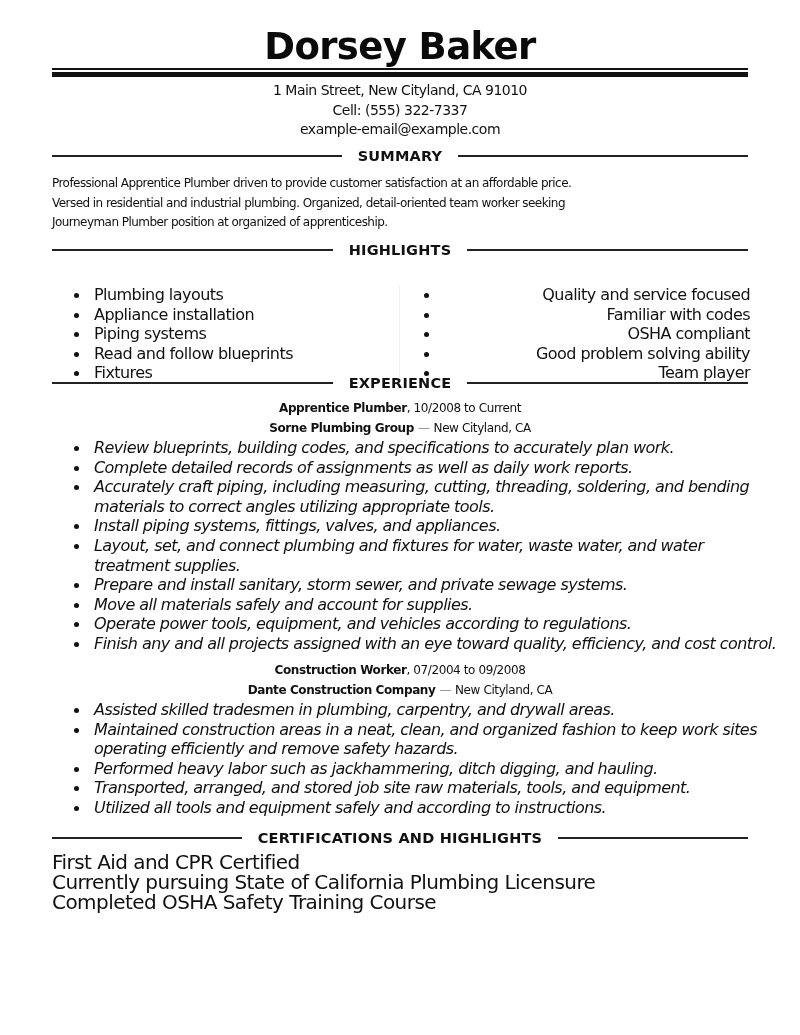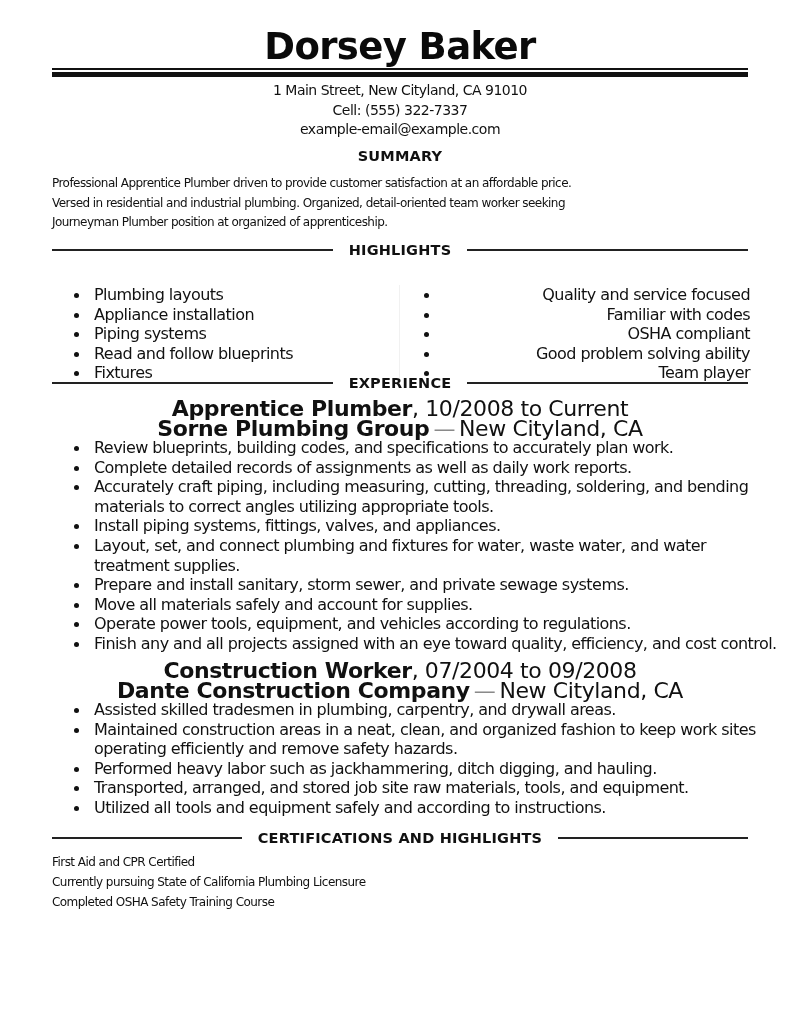--- a/index.html
+++ b/index.html
@@ -138,39 +138,40 @@
       width: 1px;
       height: 100px;
       background: #f1f1f1;
     }
 
     .job-head {
       position: absolute;
       left: 0;
       width: 696px;
       text-align: center;
-      font-size: 22px;
+      font-size: 12px;
       letter-spacing: -0.4px;
       line-height: 19.6px;
       white-space: nowrap;
     }
     .job-head b { font-weight: bold; }
     .job-head .dash { color: #8a8a8a; padding: 0 4px; }
 
     .job-bullets {
       position: absolute;
       left: 0;
       width: 700px;
+      font-style: italic;
     }
     .certs {
       position: absolute;
       top: 853px;
       left: 0;
       width: 696px;
-      font-size: 12px;
+      font-size: 20px;
       letter-spacing: -0.55px;
       line-height: 19.8px;
     }
     .certs div { white-space: nowrap; }
   </style>
 </head>
 <body>
 
 <div class="page">
 
@@ -178,21 +179,21 @@
   <div class="double-rule">
     <div class="thin"></div>
     <div class="thick"></div>
   </div>
   <div class="contact">
     <div>1 Main Street, New Cityland, CA 91010</div>
     <div>Cell: (555) 322-7337</div>
     <div>example-email@example.com</div>
   </div>
 
-  <div class="section-head" style="top:146px;flex-direction:column;">
+  <div class="section-head" style="top:146px;">
     <div class="line"></div>
     <div class="title">SUMMARY</div>
     <div class="line"></div>
   </div>
   <div class="body-text" style="top:174px;">
     <div>Professional Apprentice Plumber driven to provide customer satisfaction at an affordable price.</div>
     <div>Versed in residential and industrial plumbing. Organized, detail-oriented team worker seeking</div>
     <div>Journeyman Plumber position at organized of apprenticeship.</div>
   </div>
 

